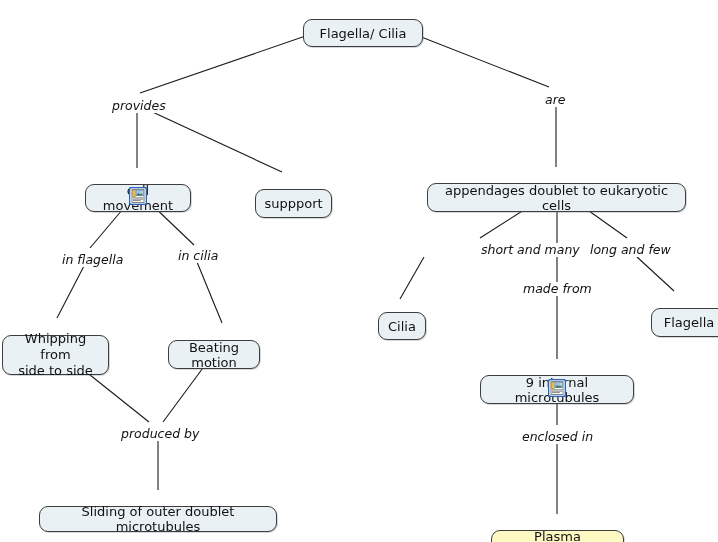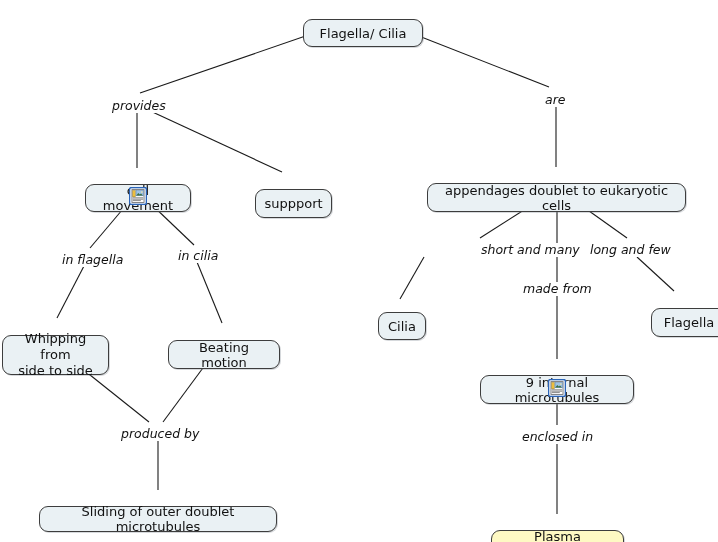--- a/index.html
+++ b/index.html
@@ -129,21 +129,21 @@
             <line x1="3.9" y1="10.8" x2="14.1" y2="10.8"></line>
             <line x1="3.9" y1="12.2" x2="14.1" y2="12.2"></line>
             <line x1="3.9" y1="13.6" x2="11.8" y2="13.6"></line>
           </g>
         </svg>
       </div>
       <div class="node" style="left: 255px; top: 173px; width: 77px; height: 29px; background: rgb(234, 241, 244); border-color: rgb(61, 61, 61); border-radius: 9px;">suppport</div>
       <div class="node" style="left: 427px; top: 167px; width: 259px; height: 29px; background: rgb(234, 241, 244); border-color: rgb(61, 61, 61);">appendages doublet to eukaryotic cells</div>
       <div class="node two-line" style="left: 2px; top: 319px; width: 107px; height: 40px; background: rgb(234, 241, 244); border-color: rgb(61, 61, 61);">Whipping from
 side to side</div>
-      <div class="node" style="left: 168px; top: 324px; width: 112px; height: 29px; background: rgb(234, 241, 244); border-color: rgb(61, 61, 61);">Beating motion</div>
+      <div class="node" style="left: 168px; top: 324px; width: 92px; height: 29px; background: rgb(234, 241, 244); border-color: rgb(61, 61, 61);">Beating motion</div>
       <div class="node" style="left: 39px; top: 490px; width: 238px; height: 26px; background: rgb(234, 241, 244); border-color: rgb(61, 61, 61);">Sliding of outer doublet microtubules</div>
       <div class="node" style="left: 378px; top: 296px; width: 48px; height: 28px; background: rgb(234, 241, 244); border-color: rgb(61, 61, 61);">Cilia</div>
       <div class="node" style="left: 651px; top: 292px; width: 76px; height: 29px; background: rgb(234, 241, 244); border-color: rgb(61, 61, 61);">Flagella</div>
       <div class="node" style="left: 480px; top: 359px; width: 154px; height: 29px; background: rgb(234, 241, 244); border-color: rgb(61, 61, 61);">9 internal microtubules</div>
       <div class="res-icon" style="left: 548px; top: 379px;">
         <svg width="18" height="18" viewBox="0 0 18 18">
           <rect x="0.5" y="0.5" width="17" height="17" rx="2" fill="#e8eef6" stroke="#2a64b8" stroke-width="1.4"></rect>
           <rect x="3" y="2.6" width="12" height="12.8" fill="#ffffff" stroke="#6a6a6a" stroke-width="0.8"></rect>
           <rect x="3.8" y="3.6" width="2.4" height="6.2" fill="#f2c23e" stroke="#9a7a1a" stroke-width="0.5"></rect>
           <rect x="7" y="3.6" width="7.2" height="5.2" fill="#9dc3e6" stroke="#4a78a8" stroke-width="0.5"></rect>

